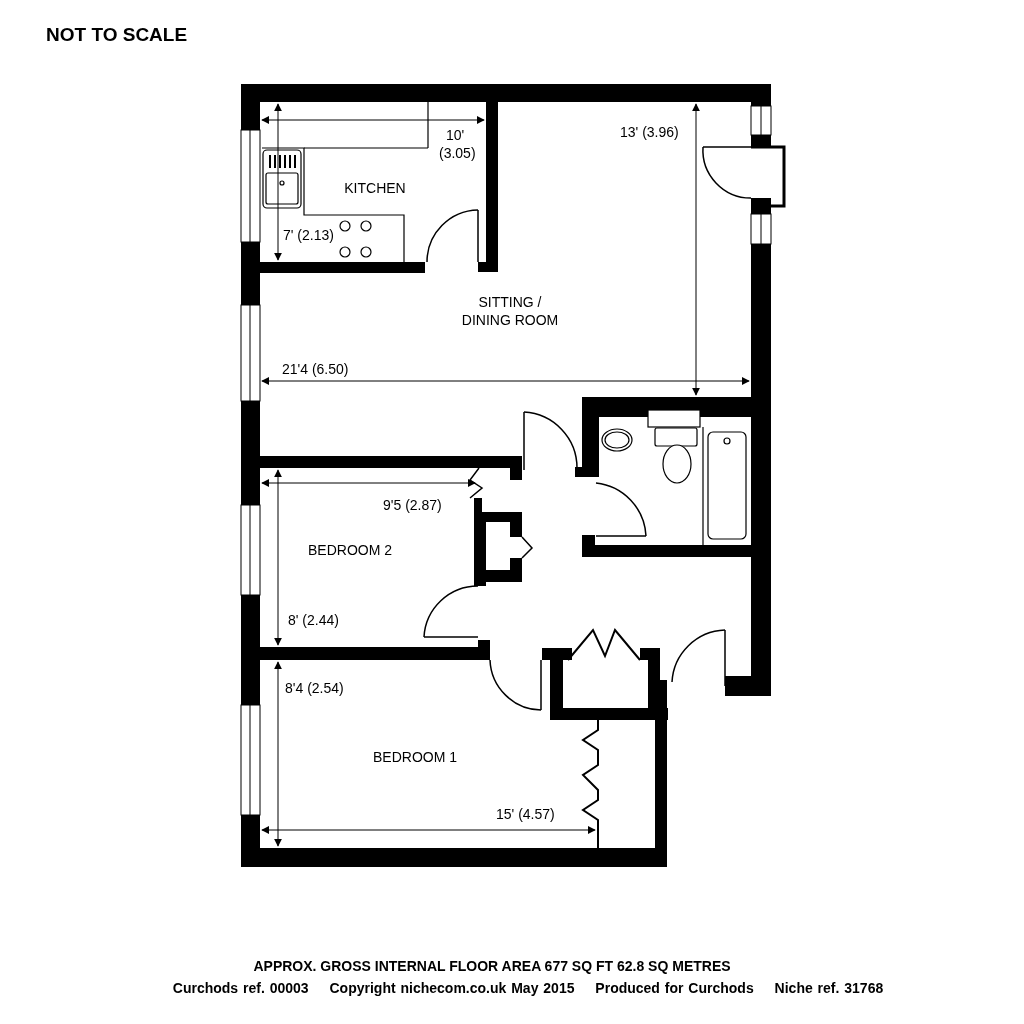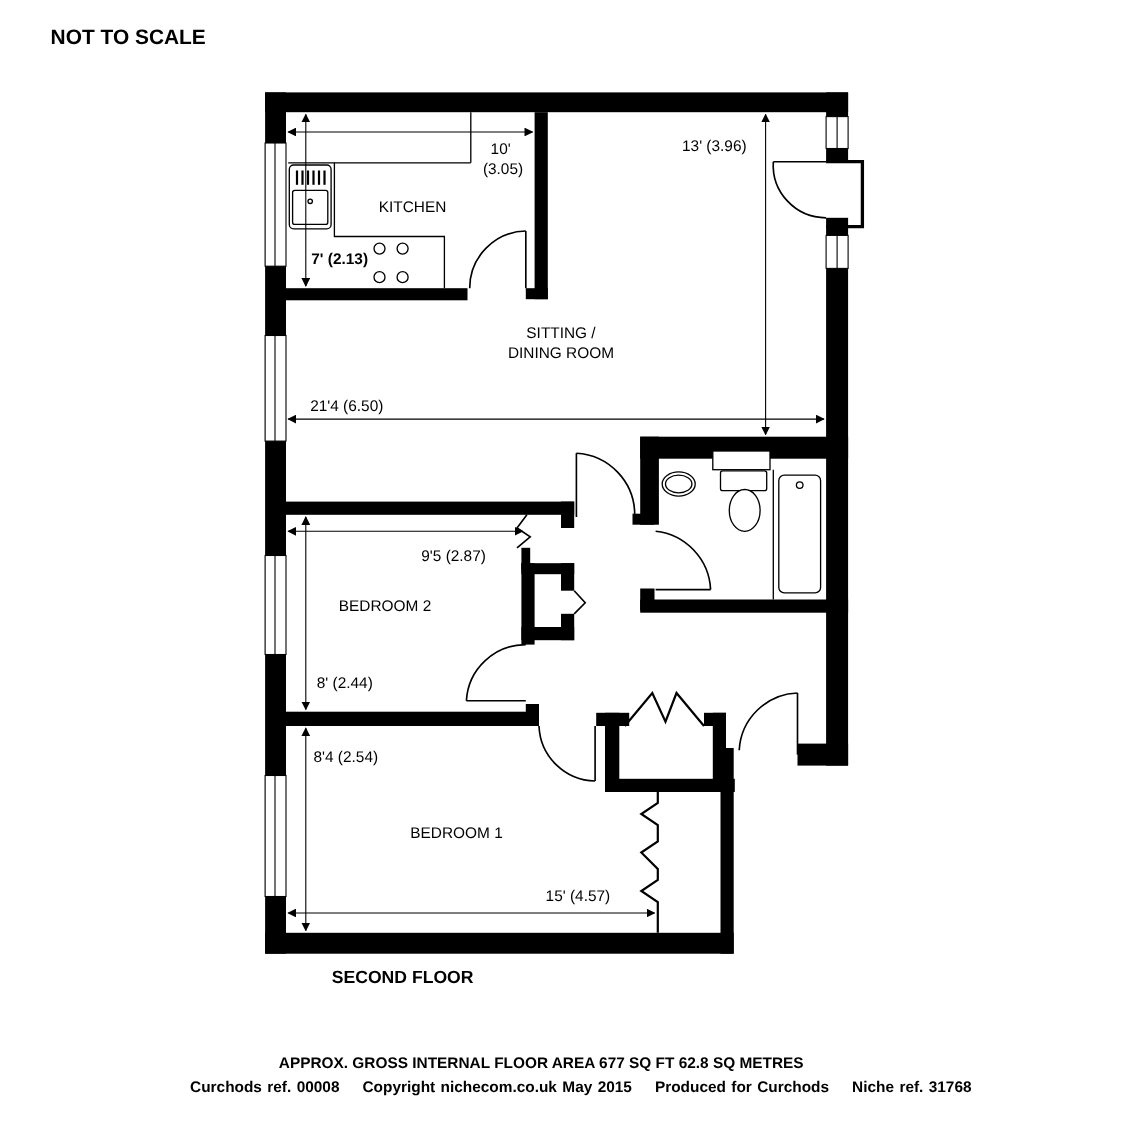--- a/index.html
+++ b/index.html
@@ -162,40 +162,39 @@
     <line x1="262" y1="483" x2="475" y2="483" marker-start="url(#arr)" marker-end="url(#arr)"></line>
     <line x1="278" y1="470" x2="278" y2="645" marker-start="url(#arr)" marker-end="url(#arr)"></line>
     <line x1="278" y1="662" x2="278" y2="846" marker-start="url(#arr)" marker-end="url(#arr)"></line>
     <line x1="262" y1="830" x2="595" y2="830" marker-start="url(#arr)" marker-end="url(#arr)"></line>
   </g>
 </svg>
 
 <div class="lbl" style="left:330px;top:179px;width:90px;">KITCHEN</div>
 <div class="dim" style="left:446px;top:127px;">10'</div>
 <div class="dim" style="left:439px;top:145px;">(3.05)</div>
-<div class="dim" style="left:283px;top:227px;font-weight:bold;">7' (2.13)</div>
+<div class="dim" style="left:283px;top:227px;">7' (2.13)</div>
 
 <div class="lbl" style="left:420px;top:293px;width:180px;">
   <div>SITTING /</div>
   <div>DINING ROOM</div>
 </div>
 <div class="dim" style="left:620px;top:124px;">13' (3.96)</div>
 <div class="dim" style="left:282px;top:361px;">21'4 (6.50)</div>
 
 <div class="lbl" style="left:295px;top:541px;width:110px;">BEDROOM 2</div>
 <div class="dim" style="left:383px;top:497px;">9'5 (2.87)</div>
 <div class="dim" style="left:288px;top:612px;">8' (2.44)</div>
 
 <div class="lbl" style="left:360px;top:748px;width:110px;">BEDROOM 1</div>
 <div class="dim" style="left:285px;top:680px;">8'4 (2.54)</div>
 <div class="dim" style="left:496px;top:806px;">15' (4.57)</div>
 
 <div id="floor-caption" class="abs">
-  <div>SECOND FLOOR</div>
 </div>
 
 <div id="footer1" class="abs">APPROX. GROSS INTERNAL FLOOR AREA 677 SQ FT 62.8 SQ METRES</div>
 <div id="footer2" class="abs">
-  <span>Curchods ref. 00008</span>
+  <span>Curchods ref. 00003</span>
   <span>Copyright nichecom.co.uk May 2015</span>
   <span>Produced for Curchods</span>
   <span>Niche ref. 31768</span>
 </div>
 
 </body></html>

